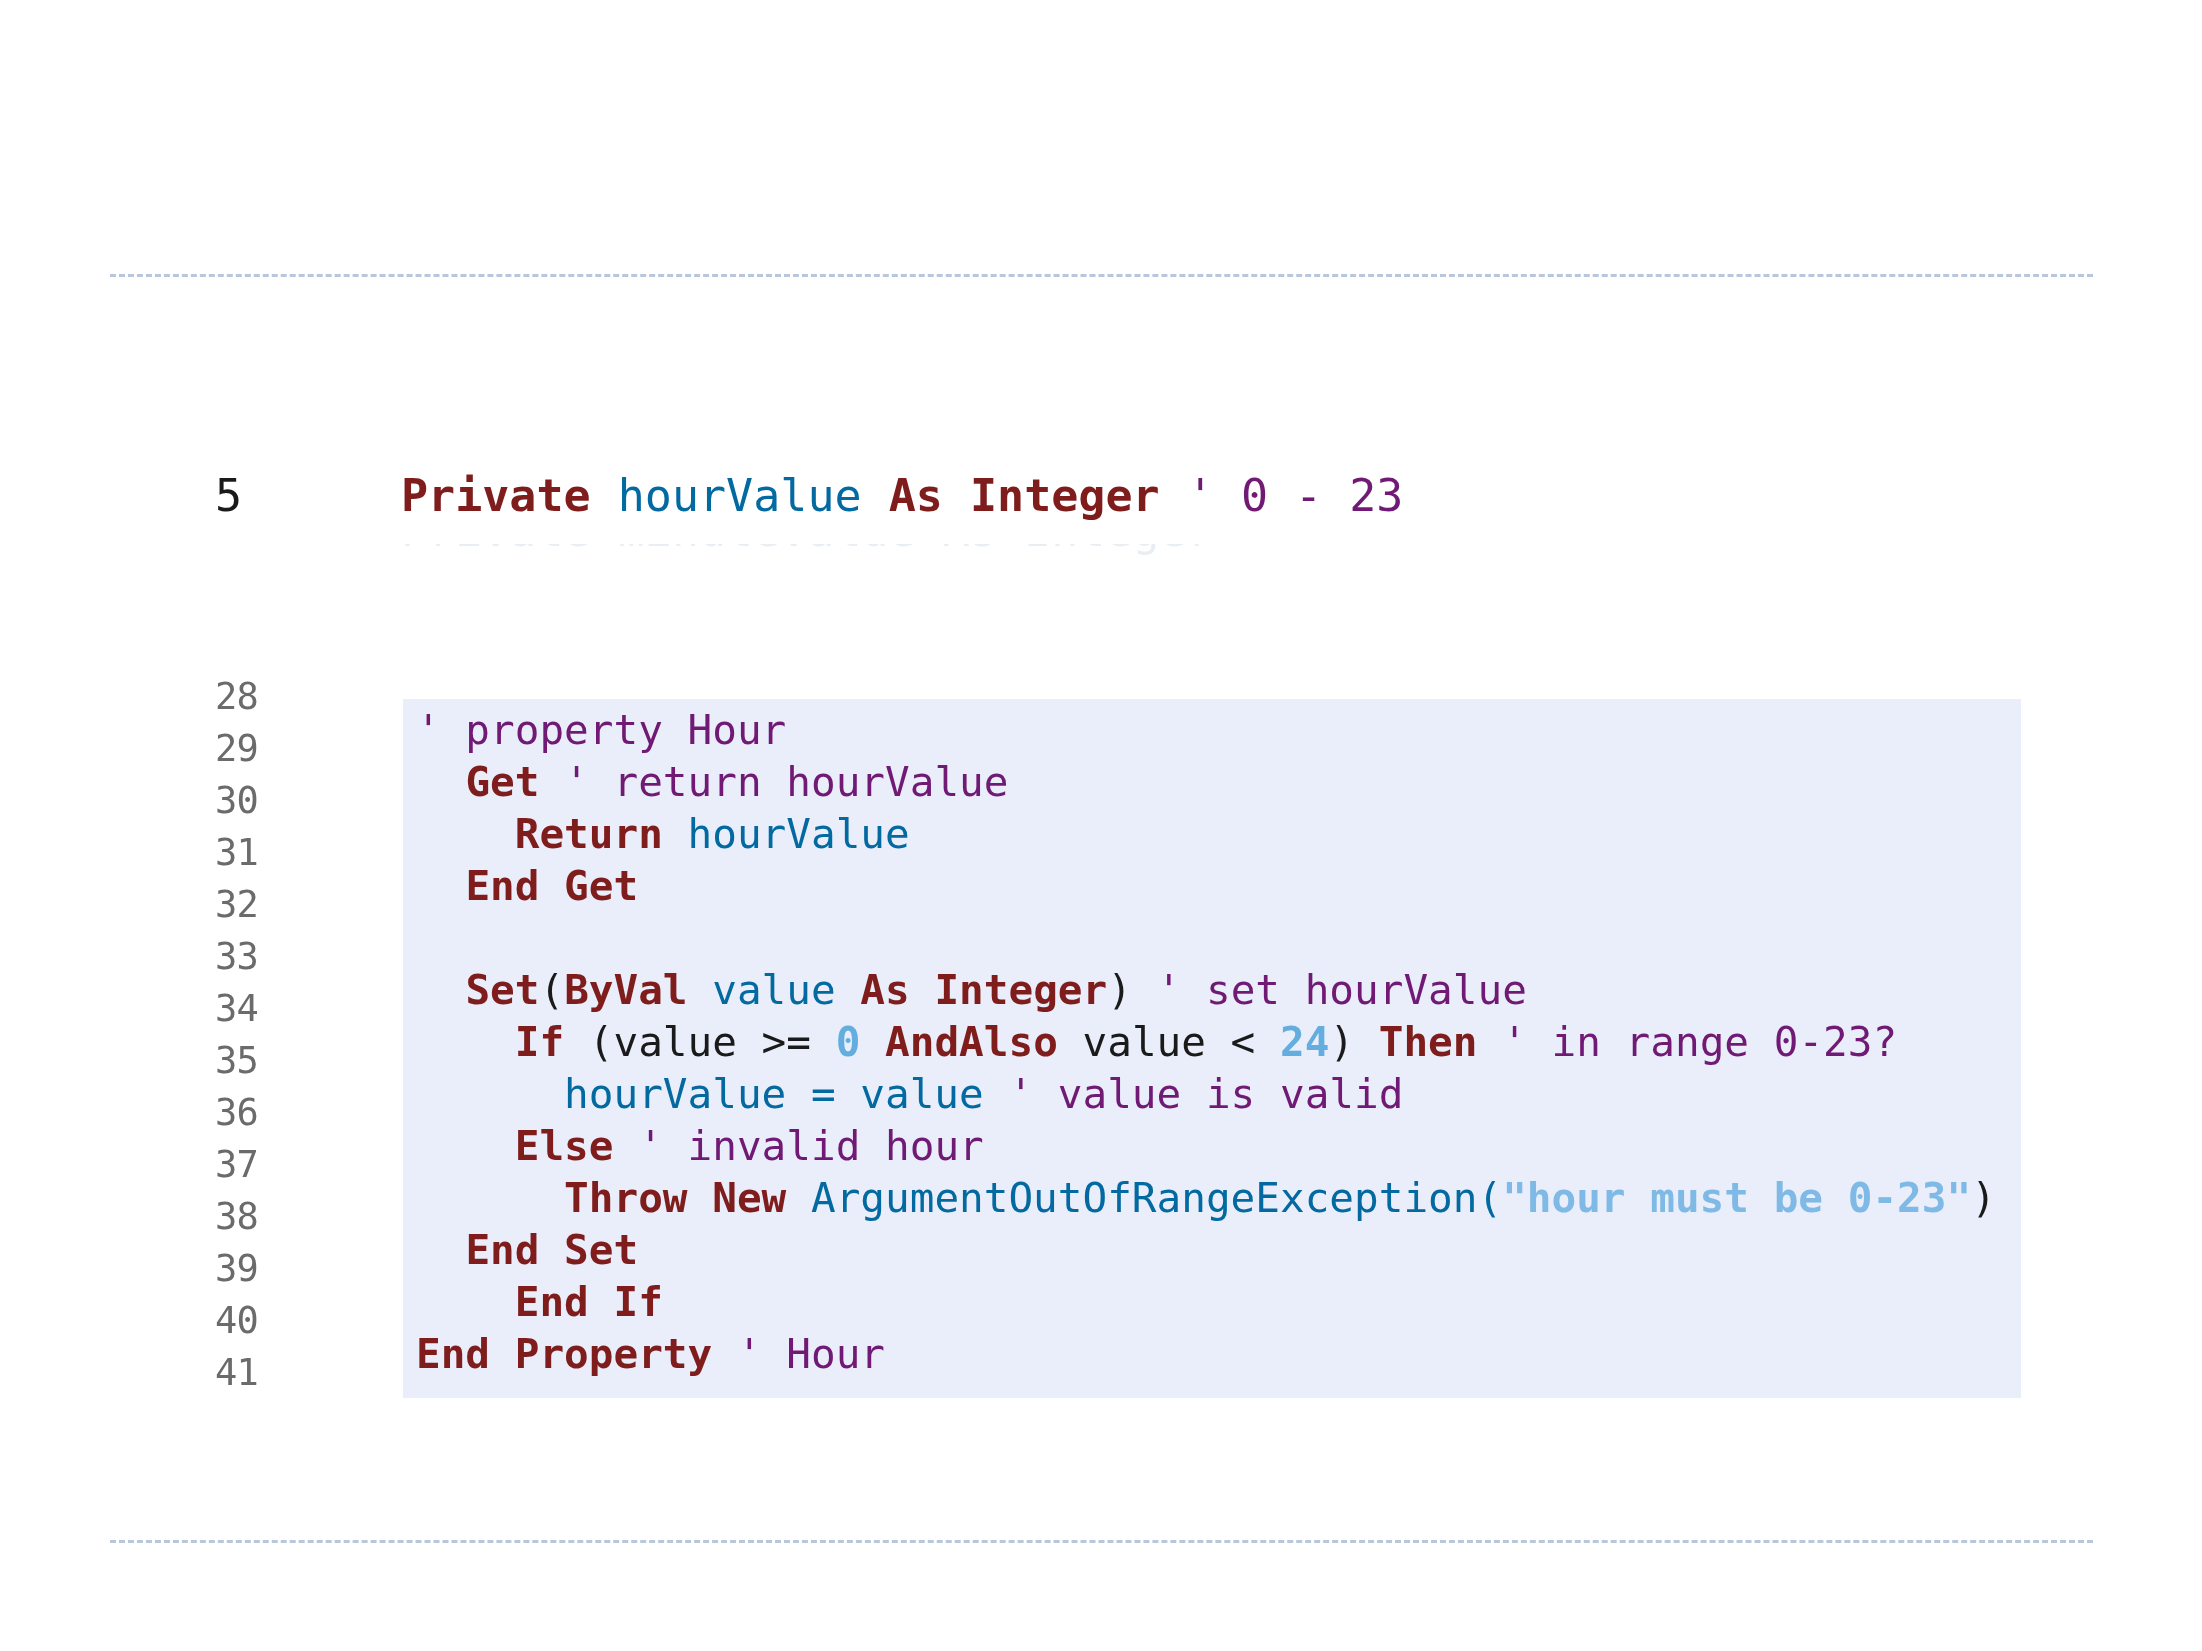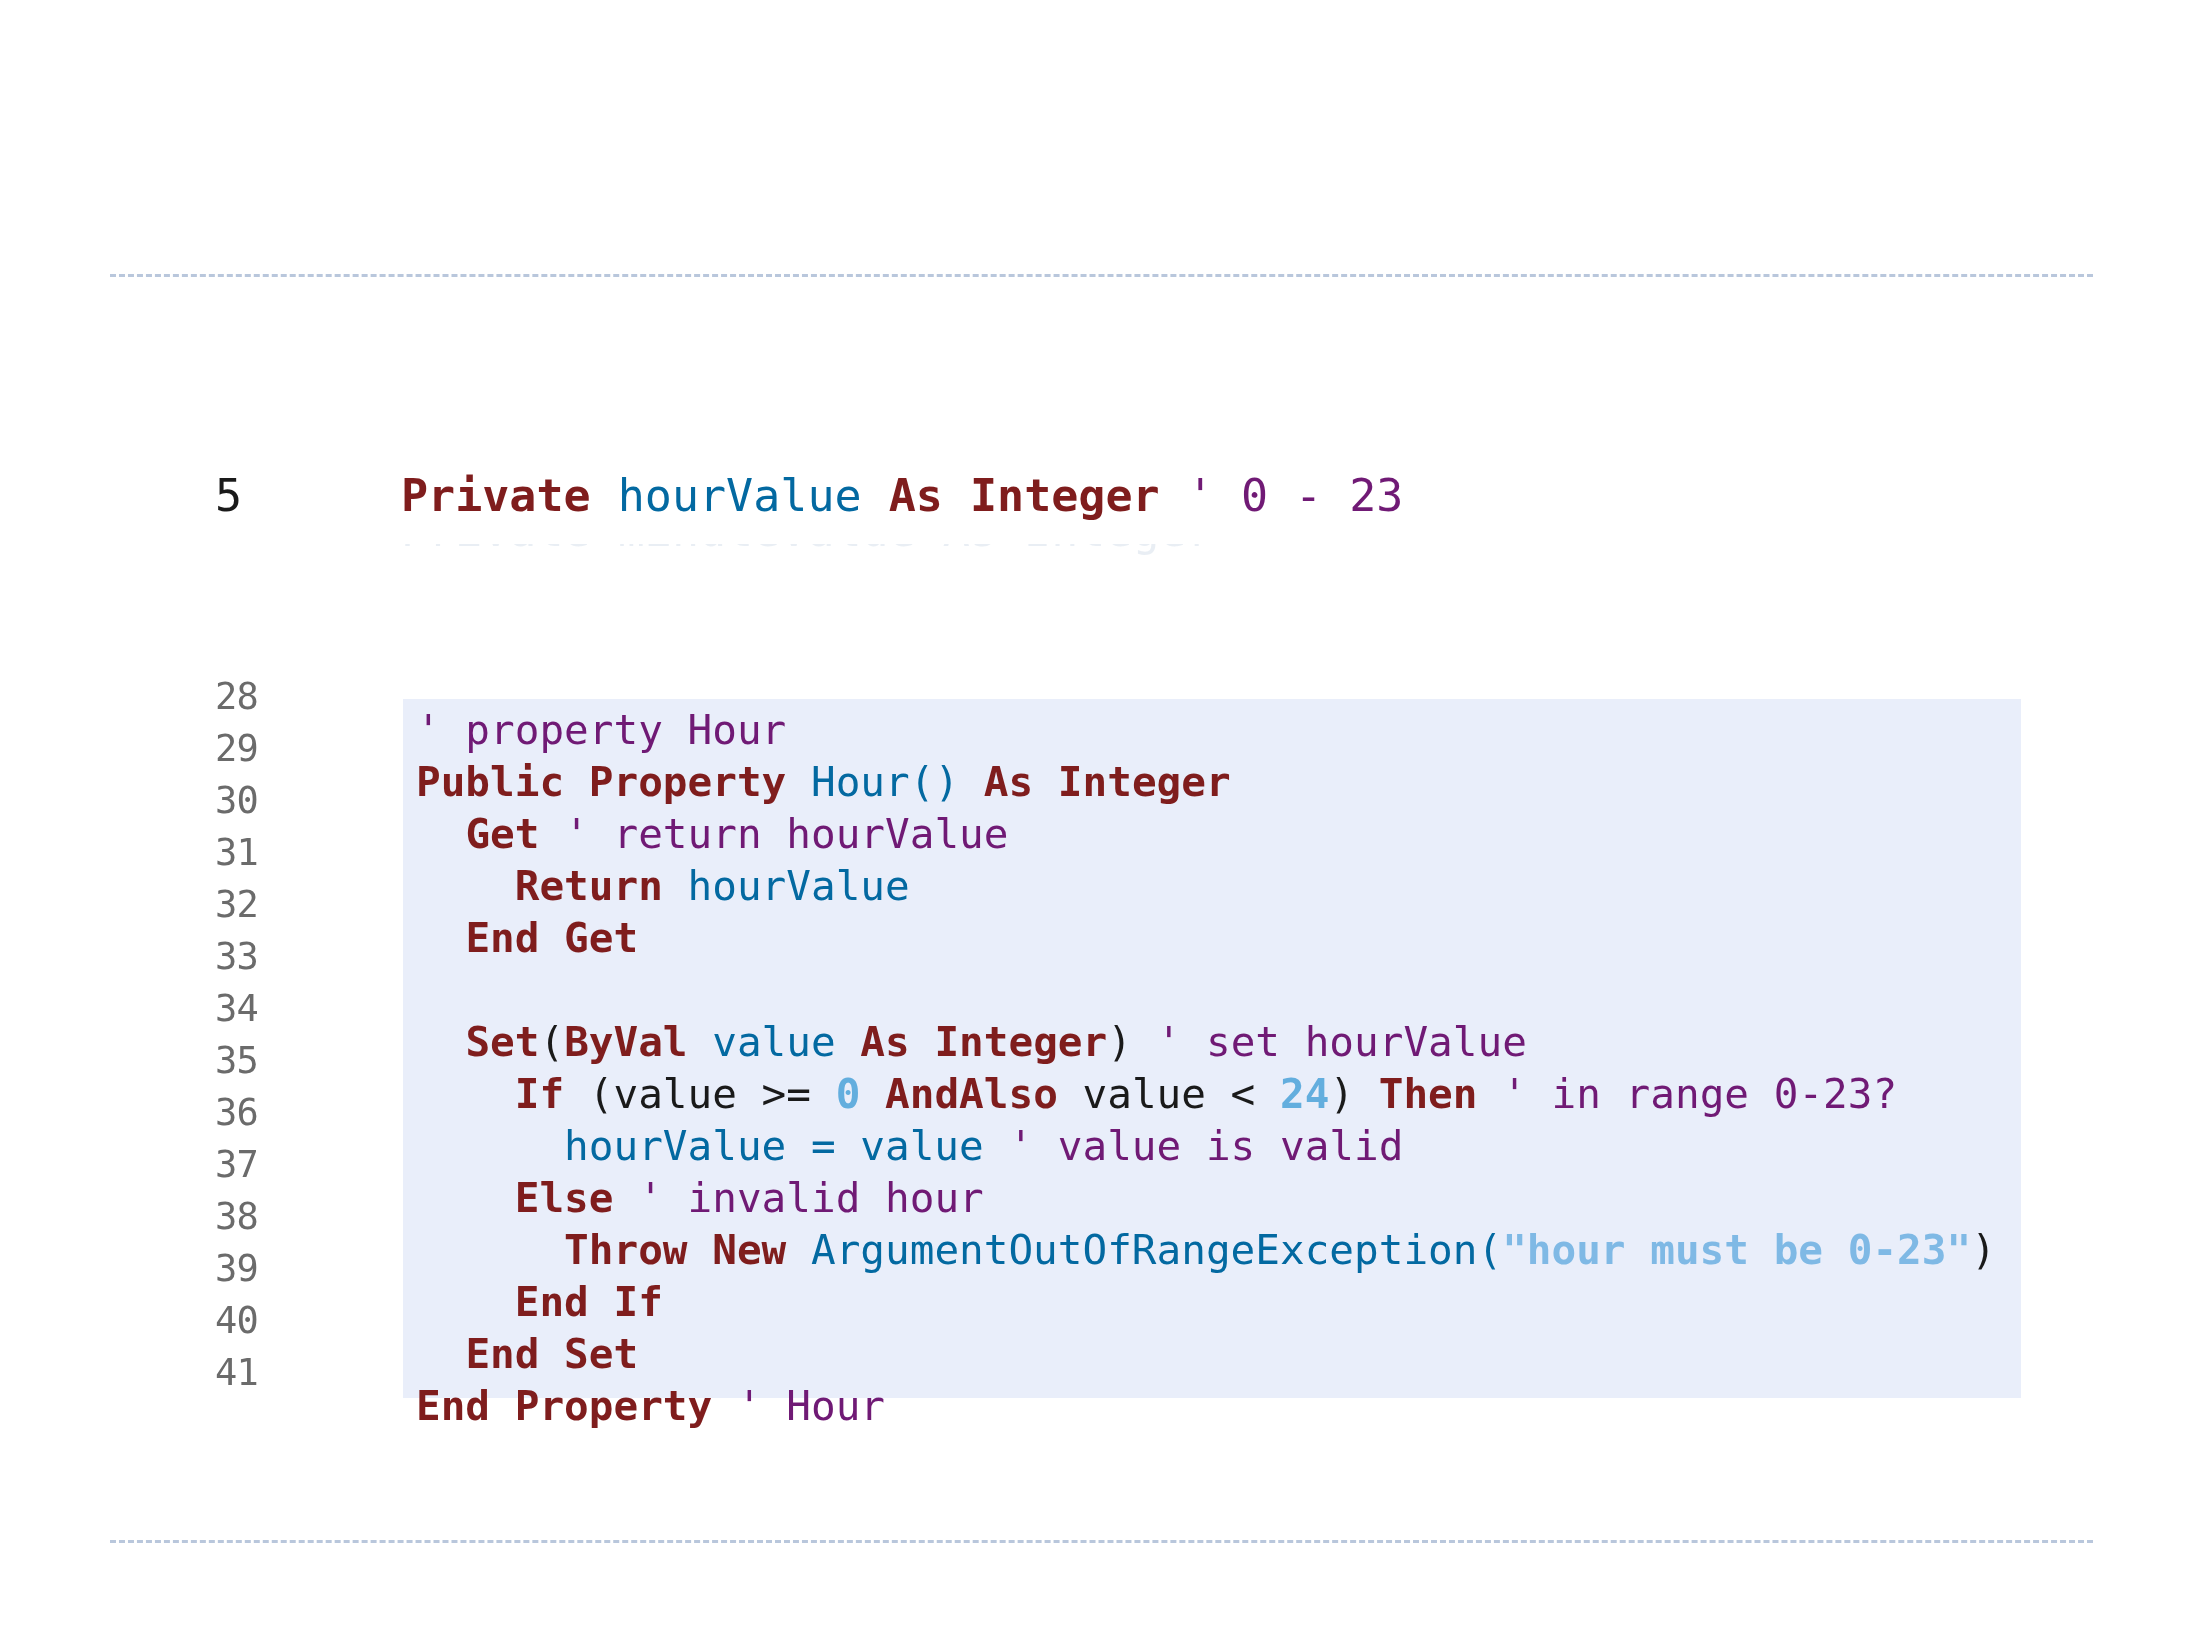--- a/index.html
+++ b/index.html
@@ -193,32 +193,31 @@
       <div class="lineno">36</div>
       <div class="lineno">37</div>
       <div class="lineno">38</div>
       <div class="lineno">39</div>
       <div class="lineno">40</div>
       <div class="lineno">41</div>
     </div>
 
   <div class="codelines" id="code-lines">
       <div class="codeline"><span class="cmt">' property Hour</span></div>
-      <div class="codeline"><span class="kw">Public</span><span class="id"> </span><span class="kw">Property</span><span class="id"> </span><span class="id">Hour()</span><span class="id"> </span><span class="kw">As</span><span class="id"> </span><span class="kw">Integer</span></div>
       <div class="codeline"><span class="id">  </span><span class="kw">Get</span><span class="id"> </span><span class="cmt">' return hourValue</span></div>
       <div class="codeline"><span class="id">    </span><span class="kw">Return</span><span class="id"> </span><span class="id">hourValue</span></div>
       <div class="codeline"><span class="id">  </span><span class="kw">End Get</span></div>
       <div class="codeline">&nbsp;</div>
       <div class="codeline"><span class="id">  </span><span class="kw">Set</span><span class="op">(</span><span class="kw">ByVal</span><span class="id"> value </span><span class="kw">As</span><span class="id"> </span><span class="kw">Integer</span><span class="op">)</span><span class="id"> </span><span class="cmt">' set hourValue</span></div>
       <div class="codeline"><span class="id">    </span><span class="kw">If</span><span class="op"> (value &gt;= </span><span class="num">0</span><span class="id"> </span><span class="kw">AndAlso</span><span class="op"> value &lt; </span><span class="num">24</span><span class="op">) </span><span class="kw">Then</span><span class="id"> </span><span class="cmt">' in range 0-23?</span></div>
       <div class="codeline"><span class="id">      hourValue = value </span><span class="cmt">' value is valid</span></div>
       <div class="codeline"><span class="id">    </span><span class="kw">Else</span><span class="id"> </span><span class="cmt">' invalid hour</span></div>
       <div class="codeline"><span class="id">      </span><span class="kw">Throw</span><span class="id"> </span><span class="kw">New</span><span class="id"> ArgumentOutOfRangeException(</span><span class="str">"hour must be 0-23"</span><span class="op">)</span></div>
+      <div class="codeline"><span class="id">  </span><span class="kw">End Set</span></div>
       <div class="codeline"><span class="id">    </span><span class="kw">End If</span></div>
-      <div class="codeline"><span class="id">  </span><span class="kw">End Set</span></div>
       <div class="codeline"><span class="kw">End Property</span><span class="id"> </span><span class="cmt">' Hour</span></div>
     </div>
 
   <div class="rule bottom"></div>
 
   <div class="footer">
     
     
     
     

